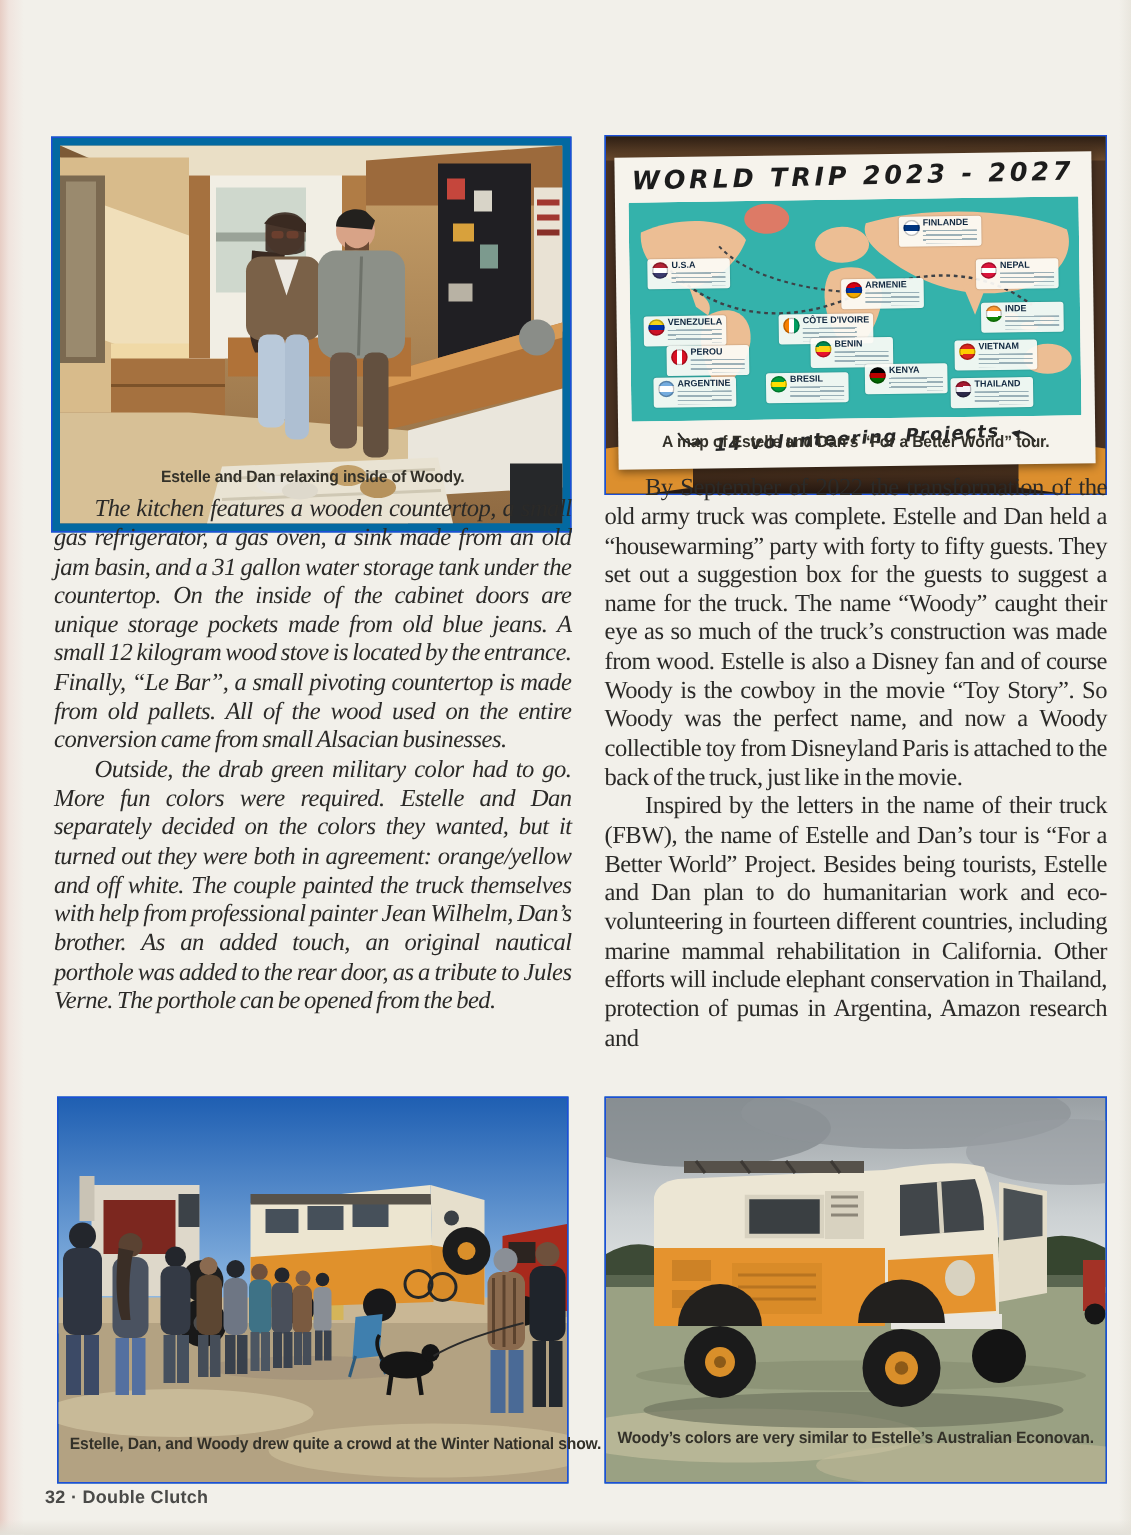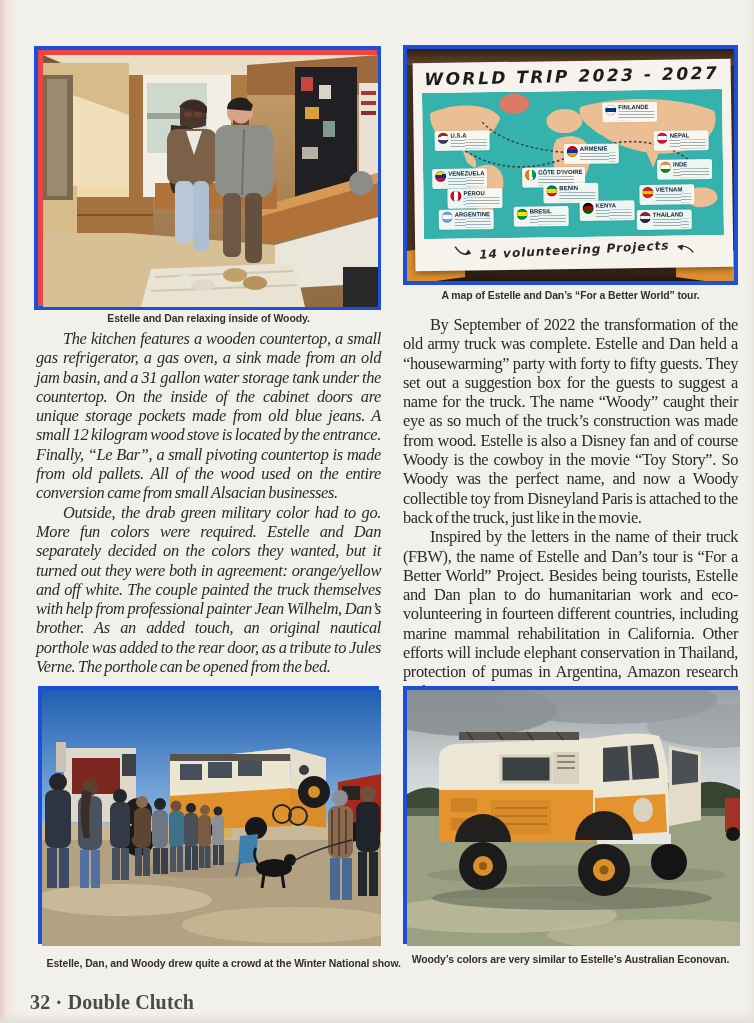--- a/index.html
+++ b/index.html
@@ -9,43 +9,43 @@
     font-family:"Liberation Serif",serif;
   }
   
   #edge-left{position:absolute;left:0;top:0;width:16px;height:1023px;
     background:linear-gradient(to right,#e7cdc4,#f0e4de 6px,#f2f0ea 16px);}
   #edge-bottom{position:absolute;left:0;bottom:0;width:754px;height:10px;
     background:linear-gradient(to top,#e3e0d8,rgba(242,240,234,0));}
   #edge-right{position:absolute;right:0;top:0;width:8px;height:1023px;
     background:linear-gradient(to left,#e9e6de,rgba(242,240,234,0));}
 
-  .photo-frame{position:absolute;border:4px solid #1d4ed8;background:#ef4444;box-sizing:border-box;}
+  .photo-frame{position:absolute;border:1px solid #1d4ed8;background:#0369a1;box-sizing:border-box;margin-top:45px;}
   .photo-frame.matted{padding:5px;}
   .photo-frame svg{display:block;}
 
   .caption{
     position:absolute;text-align:center;
     font-family:"Liberation Sans",sans-serif;font-weight:700;
     font-size:11px;color:#333129;letter-spacing:-0.1px;
     transform:scaleX(0.95);transform-origin:center;
     white-space:nowrap;
   }
 
   .bodytext{
     position:absolute;text-align:justify;
     font-size:16.4px;line-height:19.3px;color:#2b2a28;
     letter-spacing:-0.35px;word-spacing:-1px;
   }
   .bodytext p{margin:0;text-indent:27px;}
 
   #footer{
     position:absolute;left:30px;top:991px;
-    font-family:Liberation Serif, serif;font-weight:700;
-    font-size:20px;color:#4a4a48;letter-spacing:0.2px;
+    font-family:Liberation Sans, sans-serif;font-weight:700;
+    font-size:12px;color:#4a4a48;letter-spacing:0.2px;
   }
 
   
   #map-photo-inner{position:absolute;inset:0;background:#4a3222;overflow:hidden;}
   #map-top-wood{position:absolute;left:0;top:0;width:100%;height:16px;
     background:linear-gradient(to bottom,#2e1f14,#6b4a2d);}
   #map-bottom-wood{position:absolute;left:0;bottom:0;width:100%;height:22px;
     background:linear-gradient(to top,#241710,#5a3c24);}
   .orange-corner{position:absolute;bottom:0;width:58px;height:34px;background:#dc8f2e;}
   .orange-corner.left{left:0;transform:skewY(-8deg);}

